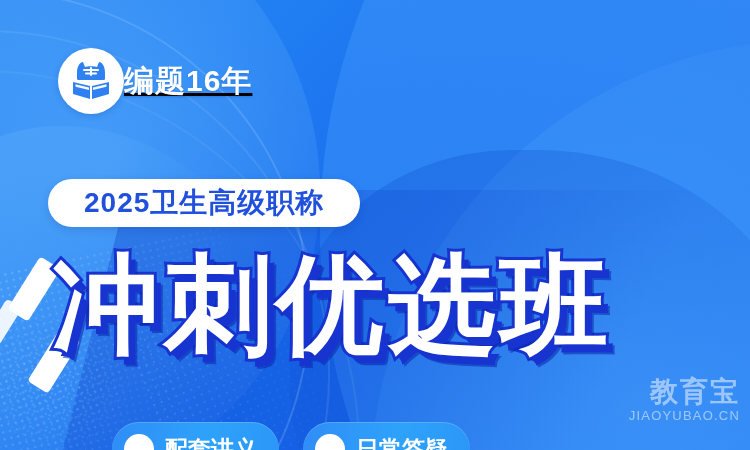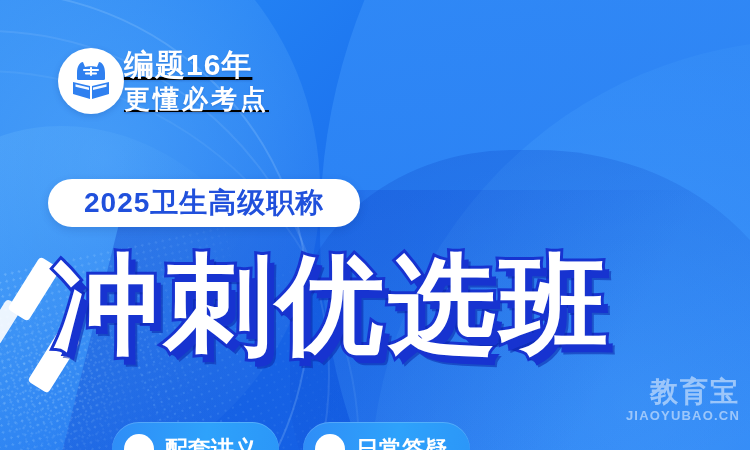--- a/index.html
+++ b/index.html
@@ -189,21 +189,21 @@
     text-align:right;
     opacity:.5;
     pointer-events:none;
   }
   .wm-cn{
     color:#ffffff;font-size:28px;font-weight:bold;letter-spacing:2px;
     display:block;line-height:1;
     mix-blend-mode:overlay;
   }
   .wm-en{
-    color:#ffffff;font-size:13px;font-weight:bold;letter-spacing:1.2px;
+    color:#ffffff;font-size:13px;font-weight:normal;letter-spacing:1.2px;
     display:block;margin-top:3px;line-height:1;
   }
 </style>
 </head>
 <body>
 
 <div class="poster">
 
   <div class="bg-arc-right"></div>
   <div class="bg-arc-right2"></div>
@@ -235,21 +235,20 @@
 
           <path d="M4 22 L21 26 L21 39 L4 34 Z" fill="#2f80f0"></path>
           <path d="M40 22 L23 26 L23 39 L40 34 Z" fill="#2f80f0"></path>
           <path d="M6.5 24.3 L20 27.6 L20 30 L6.5 26.8 Z" fill="#ffffff" opacity=".95"></path>
           <path d="M37.5 24.3 L24 27.6 L24 30 L37.5 26.8 Z" fill="#ffffff" opacity=".95"></path>
         </svg>
       </span>
     </div>
     <div class="slogan">
       <span class="slogan-l1">编题16年</span>
-      <span class="slogan-l2">更懂必考点</span>
     </div>
   </div>
 
   <div class="pill">
     <span class="pill-text">2025卫生高级职称</span>
   </div>
 
   <div class="headline">冲刺优选班</div>
 
   <div class="feature-row">

